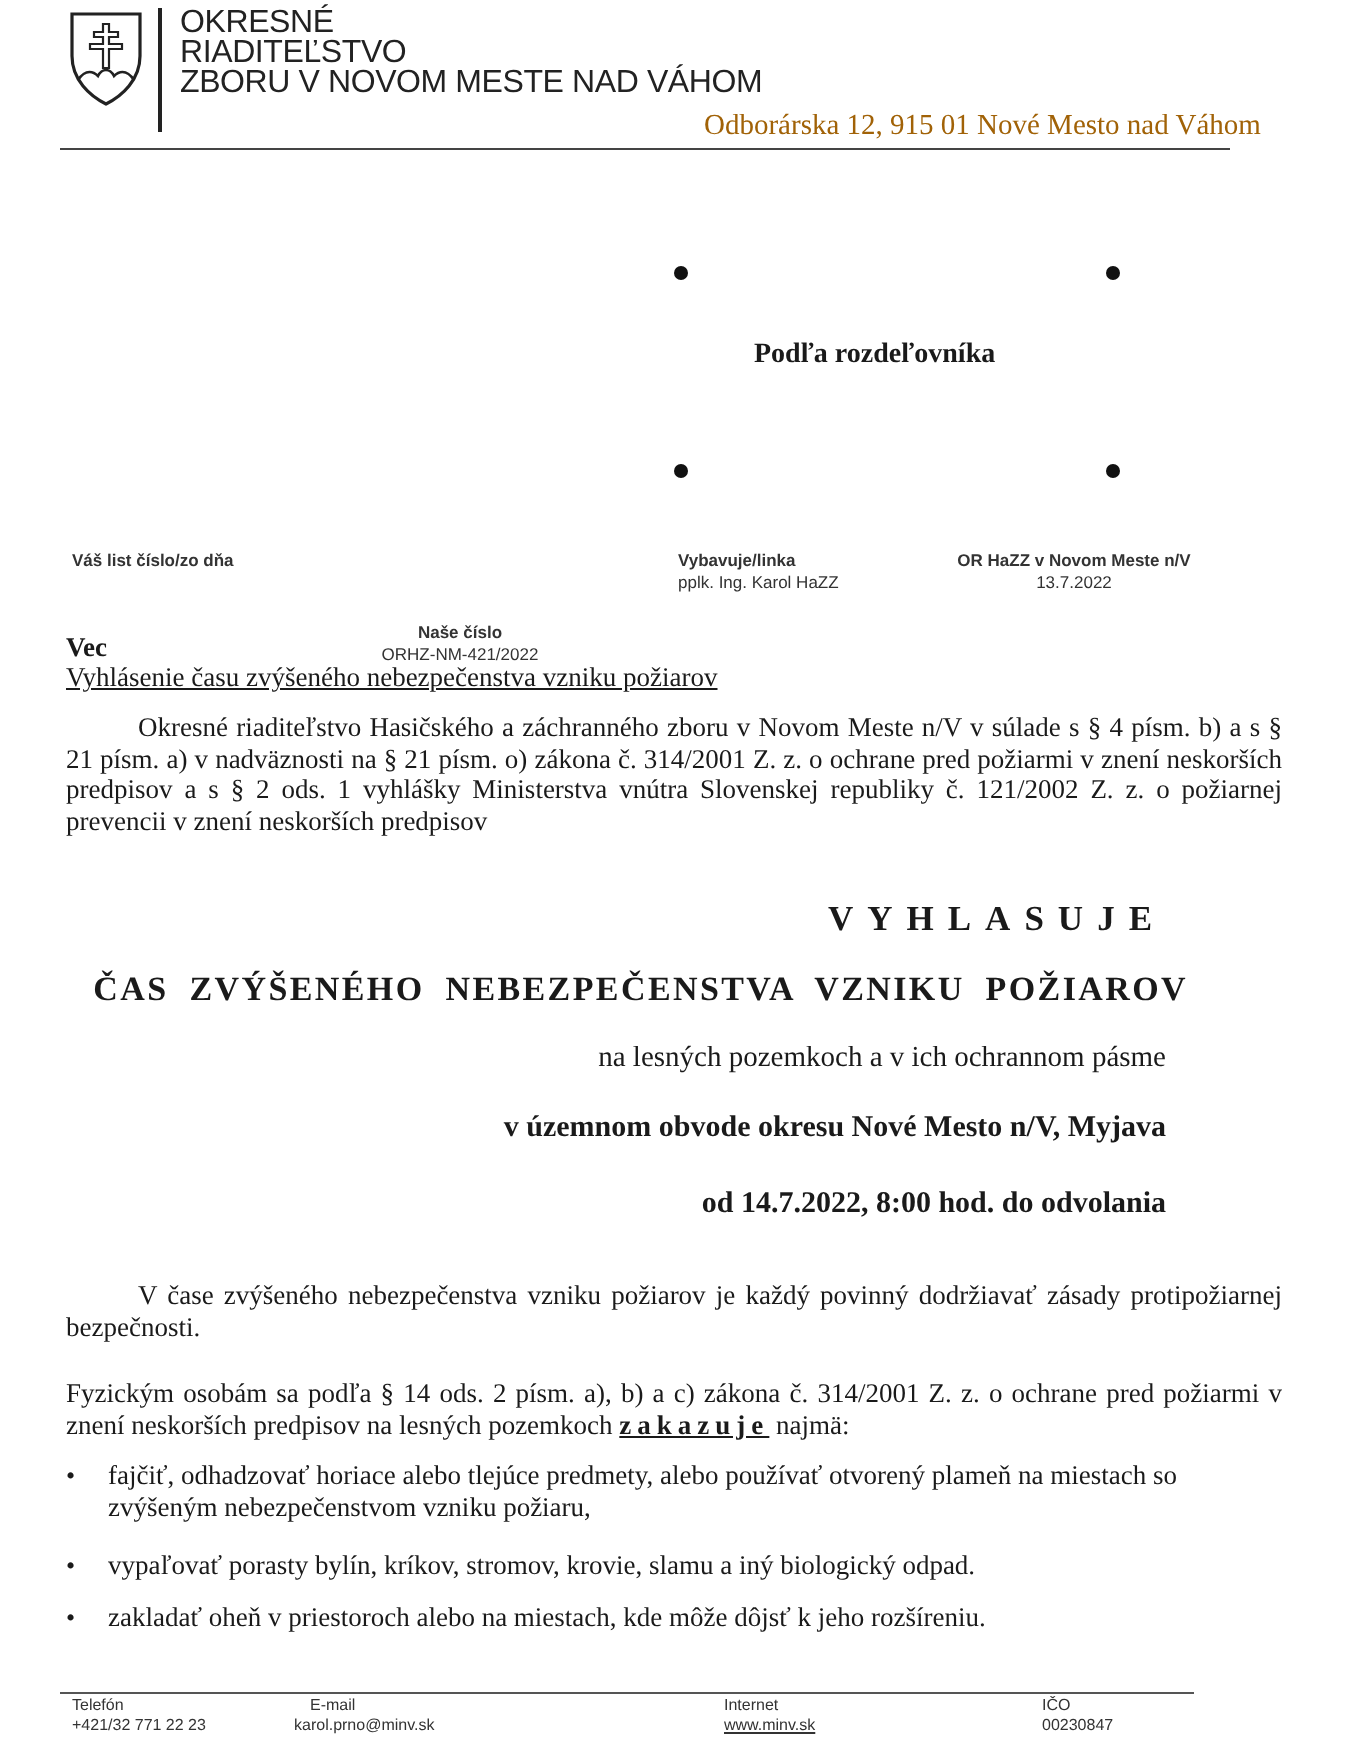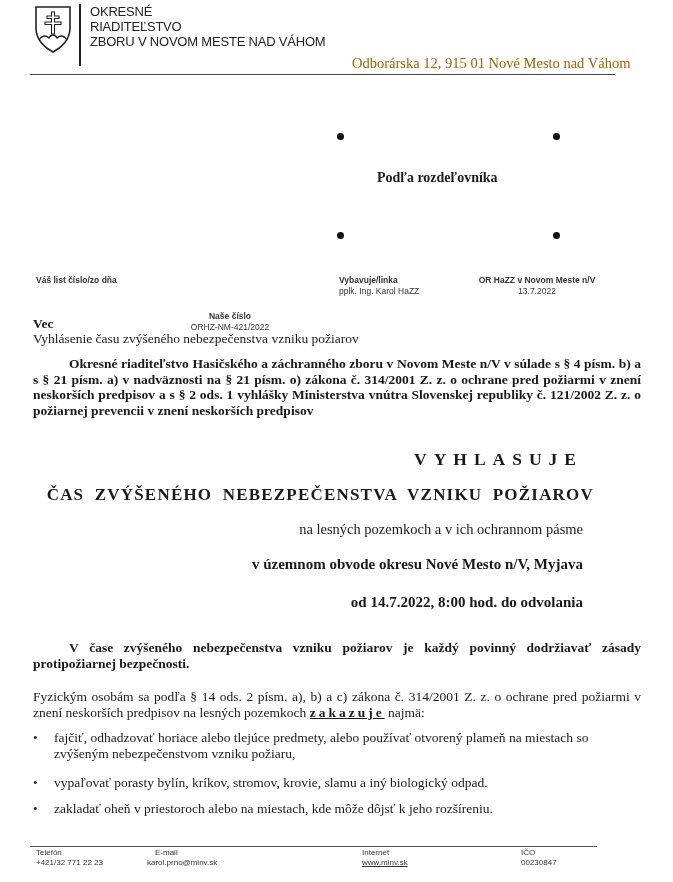--- a/index.html
+++ b/index.html
@@ -4,36 +4,36 @@
   <style>
     html, body { margin: 0; padding: 0; }
     body {
       width: 673px; height: 882px; background: #ffffff; position: relative; overflow: hidden;
       font-family: "Liberation Serif", serif; color: #1a1a1a;
     }
     .abs { position: absolute; }
     
     .crest { left: 33px; top: 4px; width: 40px; height: 50px; }
     .vbar { left: 79px; top: 4px; width: 2px; height: 62px; background: #222; }
-    .org { left: 90px; top: 4px; font-family: "Liberation Sans", sans-serif; font-size: 13px; line-height: 15px; color: #222; letter-spacing: -0.2px; }
+    .org { left: 90px; top: 4px; font-family: "Liberation Sans", sans-serif; font-size: 16px; line-height: 15px; color: #222; letter-spacing: -0.2px; }
     .org div { white-space: nowrap; }
     .addr { left: 352px; top: 55px; font-size: 14.5px; white-space: nowrap; color: #a16207; }
     .hline { left: 30px; top: 74px; width: 585px; height: 1px; background: #444; }
     
     .dot { width: 7px; height: 7px; border-radius: 50%; background: #111; }
     .recipient { left: 377px; top: 170px; font-weight: bold; font-size: 14px; white-space: nowrap; }
     
     .ref { font-family: "Liberation Sans", sans-serif; font-size: 8.5px; line-height: 11px; color: #333; white-space: nowrap; }
     .ref .lbl { font-weight: bold; }
     .center { text-align: center; }
     
     .vec-label { left: 33px; top: 316px; font-weight: bold; font-size: 13.5px; }
-    .vec-text { left: 33px; top: 331px; font-size: 13.5px; white-space: nowrap; }
+    .vec-text { left: 33px; top: 331px; font-size: 13.5px; text-decoration: underline; white-space: nowrap; }
     .para { left: 33px; width: 608px; font-size: 13.5px; line-height: 15.5px; text-align: justify; }
-    .para.indent { text-indent: 36px; font-weight: bold; }
+    .para.indent { text-indent: 36px; }
     .heading { left: 0; width: 583px; text-align: right; font-weight: bold; white-space: nowrap; }
     .h1 { top: 449px; font-size: 17.5px; letter-spacing: 7px; }
     .h2 { top: 485px; font-size: 17px; letter-spacing: 1.2px; word-spacing: 5px; margin-left: 11px; }
     .h3 { top: 521px; font-size: 14.5px; font-weight: normal; }
     .h4 { top: 556px; font-size: 15px; }
     .h5 { top: 594px; font-size: 15px; }
     .zakazuje { font-weight: bold; text-decoration: underline; letter-spacing: 3px; }
     .bullets { left: 33px; width: 608px; font-size: 13.5px; line-height: 15.5px; }
     .bullet { position: absolute; left: 0; width: 608px; }
     .bullet .b { position: absolute; left: 0; top: 0; font-size: 13px; }

